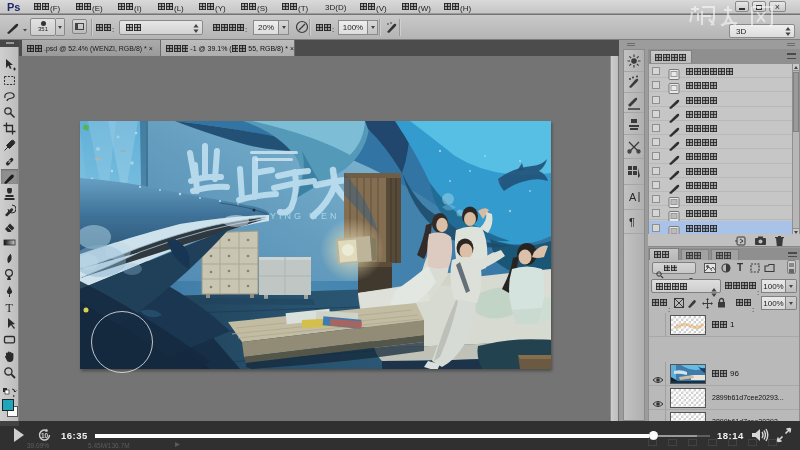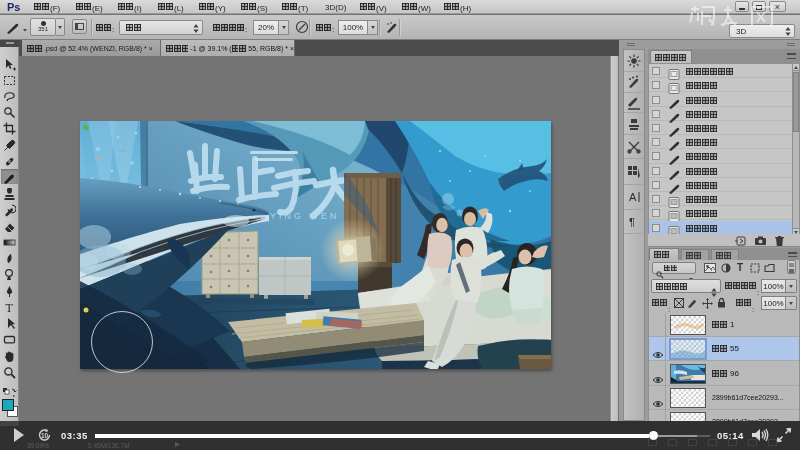--- a/index.html
+++ b/index.html
@@ -458,39 +458,20 @@
 <div class="abs" style="left:137px;top:36px;width:11px;height:14px;background:linear-gradient(#cfcfcf,#bdbdbd);border:1px solid #808080;border-left:none;border-radius:0 2px 2px 0;text-align:center;padding-top:5px;line-height:0;font-size:0"><span style="display:inline-block;width:0;height:0;border-left:2.5px solid transparent;border-right:2.5px solid transparent;border-top:3.5px solid #444"></span></div>
 <div class="abs" style="left:0;top:53px;width:150px;height:24px;border-bottom:1px solid #a8a8a8">
           <div class="abs" style="left:0;top:0;width:17px;height:24px;border-right:1px solid #a0a0a0"></div>
           <div class="abs" style="left:21px;top:2px;width:36px;height:20px;background-image:linear-gradient(45deg,#cfcfcf 25%,transparent 25%,transparent 75%,#cfcfcf 75%),linear-gradient(45deg,#cfcfcf 25%,transparent 25%,transparent 75%,#cfcfcf 75%);background-size:5px 5px;background-position:0 0,2.5px 2.5px;background-color:#fff;border:1px solid #555"><svg width="34" height="18" viewBox="0 0 34 18">
               <path d="M4 12 Q12 6 20 10 T32 8" stroke="rgba(230,170,90,0.55)" stroke-width="3" fill="none"></path>
             </svg></div>
           <div class="abs" style="left:63px;top:8px;display:flex;align-items:center;white-space:nowrap">
             <i style="display:inline-block;width:7px;height:7px;margin-right:1px;vertical-align:top;background:linear-gradient(rgba(40,40,40,.26),rgba(40,40,40,.26)),repeating-linear-gradient(90deg,rgba(30,30,30,.8) 0 1px,transparent 1px 3px),repeating-linear-gradient(0deg,rgba(30,30,30,.8) 0 1px,transparent 1px 3px)"></i>
             <i style="display:inline-block;width:7px;height:7px;margin-right:1px;vertical-align:top;background:linear-gradient(rgba(40,40,40,.26),rgba(40,40,40,.26)),repeating-linear-gradient(90deg,rgba(30,30,30,.8) 0 1px,transparent 1px 3px),repeating-linear-gradient(0deg,rgba(30,30,30,.8) 0 1px,transparent 1px 3px)"></i>
             <span style="font-size:8px;color:#111;line-height:7px;margin-left:2px">1</span>
-          </div>
-        </div>
-<div class="abs" style="left:0;top:77.3px;width:150px;height:24px;background:#aec6ea;border-bottom:1px solid #a8a8a8">
-          <div class="abs" style="left:0;top:0;width:17px;height:24px;border-right:1px solid #a0a0a0">
-            <div class="abs" style="left:3px;top:8px"><svg width="12" height="8" viewBox="0 0 12 8">
-                <path d="M1 4 Q6 -1 11 4 Q6 9 1 4 Z" fill="none" stroke="#2f2f2f"></path>
-                <circle cx="6" cy="4" r="1.8" fill="#2f2f2f"></circle>
-              </svg></div>
-          </div>
-          <div class="abs" style="left:20px;top:1px;width:38px;height:22px;border:2px solid #7a9ad0;background:#fff">
-            <div style="width:100%;height:100%;background-image:linear-gradient(45deg,#cfcfcf 25%,transparent 25%,transparent 75%,#cfcfcf 75%),linear-gradient(45deg,#cfcfcf 25%,transparent 25%,transparent 75%,#cfcfcf 75%);background-size:5px 5px;background-position:0 0,2.5px 2.5px;background-color:#fff;"><svg width="34" height="18" viewBox="0 0 34 18">
-                <rect width="34" height="18" fill="rgba(120,180,220,0.25)"></rect>
-                <path d="M0 14 Q10 8 20 12 T34 10 L34 18 L0 18 Z" fill="rgba(90,150,200,0.5)"></path>
-              </svg></div>
-          </div>
-          <div class="abs" style="left:63px;top:8px;display:flex;align-items:center;white-space:nowrap">
-            <i style="display:inline-block;width:7px;height:7px;margin-right:1px;vertical-align:top;background:linear-gradient(rgba(40,40,40,.26),rgba(40,40,40,.26)),repeating-linear-gradient(90deg,rgba(30,30,30,.8) 0 1px,transparent 1px 3px),repeating-linear-gradient(0deg,rgba(30,30,30,.8) 0 1px,transparent 1px 3px)"></i>
-            <i style="display:inline-block;width:7px;height:7px;margin-right:1px;vertical-align:top;background:linear-gradient(rgba(40,40,40,.26),rgba(40,40,40,.26)),repeating-linear-gradient(90deg,rgba(30,30,30,.8) 0 1px,transparent 1px 3px),repeating-linear-gradient(0deg,rgba(30,30,30,.8) 0 1px,transparent 1px 3px)"></i>
-            <span style="font-size:8px;color:#111;line-height:7px;margin-left:2px">55</span>
           </div>
         </div>
 <div class="abs" style="left:0;top:101.6px;width:150px;height:24px;border-bottom:1px solid #a8a8a8">
           <div class="abs" style="left:0;top:0;width:17px;height:24px;border-right:1px solid #a0a0a0">
             <div class="abs" style="left:3px;top:8px"><svg width="12" height="8" viewBox="0 0 12 8">
                 <path d="M1 4 Q6 -1 11 4 Q6 9 1 4 Z" fill="none" stroke="#2f2f2f"></path>
                 <circle cx="6" cy="4" r="1.8" fill="#2f2f2f"></circle>
               </svg></div>
           </div>
           <div class="abs" style="left:21px;top:2px;width:36px;height:20px;border:1px solid #555"><svg width="34" height="18" viewBox="0 0 34 18">
@@ -820,26 +801,26 @@
 <div class="abs" style="left:0;top:421px;width:800px;height:29px;background:#303030">
 <div class="abs" style="left:0;top:0;width:19px;height:5px;background:rgba(150,150,150,0.18)"></div>
 <svg class="abs" style="left:13px;top:7px" width="12" height="14">
         <path d="M1 0 L11 7 L1 14 Z" fill="#cfcfcf"></path>
       </svg>
 <svg class="abs" style="left:37px;top:7px" width="15" height="14" viewBox="0 0 15 14">
 <path d="M12.5 7 a5 5 0 1 1 -2.2 -4.1" fill="none" stroke="#cfcfcf" stroke-width="1.4"></path>
 <path d="M10 0.5 L10.8 3.4 L7.8 3.8 Z" fill="#cfcfcf"></path>
 <text x="4" y="9.6" font-size="6.5" font-weight="bold" fill="#cfcfcf" font-family="Liberation Sans">10</text>
       </svg>
-<div class="abs" style="left:61px;top:9px;font-size:9.5px;font-weight:bold;color:#f0f0f0;letter-spacing:0.5px">03:35</div>
+<div class="abs" style="left:61px;top:9px;font-size:9.5px;font-weight:bold;color:#f0f0f0;letter-spacing:0.5px">16:35</div>
 <div class="abs" style="left:95px;top:13px;width:554px;height:3.5px;background:#fdfdfd"></div>
 <div class="abs" style="left:649px;top:10px;width:9px;height:9px;border-radius:50%;background:#fdfdfd"></div>
 <div class="abs" style="left:658px;top:13.5px;width:39px;height:2.5px;background:#9a9a9a"></div>
 <div class="abs" style="left:697px;top:13.5px;width:13px;height:2.5px;background:#5e5e5e"></div>
-<div class="abs" style="left:717px;top:9px;font-size:9.5px;font-weight:bold;color:#f0f0f0;letter-spacing:0.5px">05:14</div>
+<div class="abs" style="left:717px;top:9px;font-size:9.5px;font-weight:bold;color:#f0f0f0;letter-spacing:0.5px">18:14</div>
 <svg class="abs" style="left:751px;top:7px" width="18" height="14" viewBox="0 0 18 14">
 <path d="M1 5 h3.5 L9 1 V13 L4.5 9 H1 Z" fill="#d8d8d8"></path>
 <path d="M11 4 Q13 7 11 10 M13 2.5 Q15.8 7 13 11.5 M15 1 Q18.5 7 15 13" stroke="#d8d8d8" stroke-width="1.4" fill="none"></path>
       </svg>
 <svg class="abs" style="left:776px;top:6px" width="16" height="16" viewBox="0 0 16 16">
 <g stroke="#d8d8d8" stroke-width="1.6" fill="#d8d8d8">
 <path d="M9.5 6.5 L14.5 1.5 M14.5 1.5 l-4 0.6 M14.5 1.5 l-0.6 4" fill="none"></path>
 <path d="M6.5 9.5 L1.5 14.5 M1.5 14.5 l4 -0.6 M1.5 14.5 l0.6 -4" fill="none"></path>
 </g>
       </svg>

